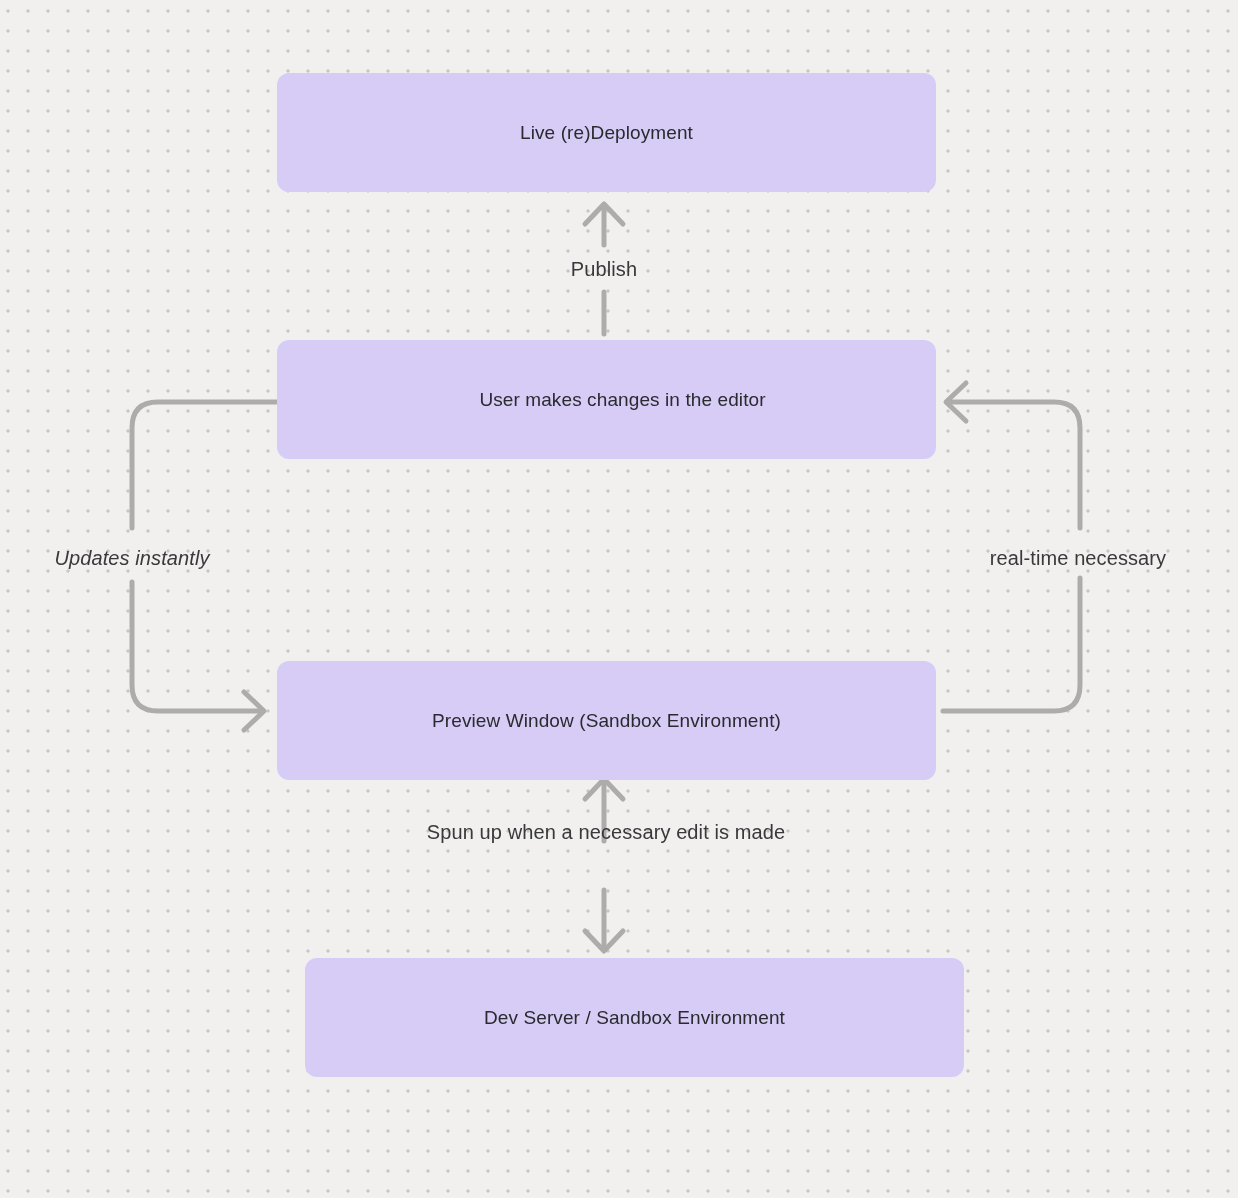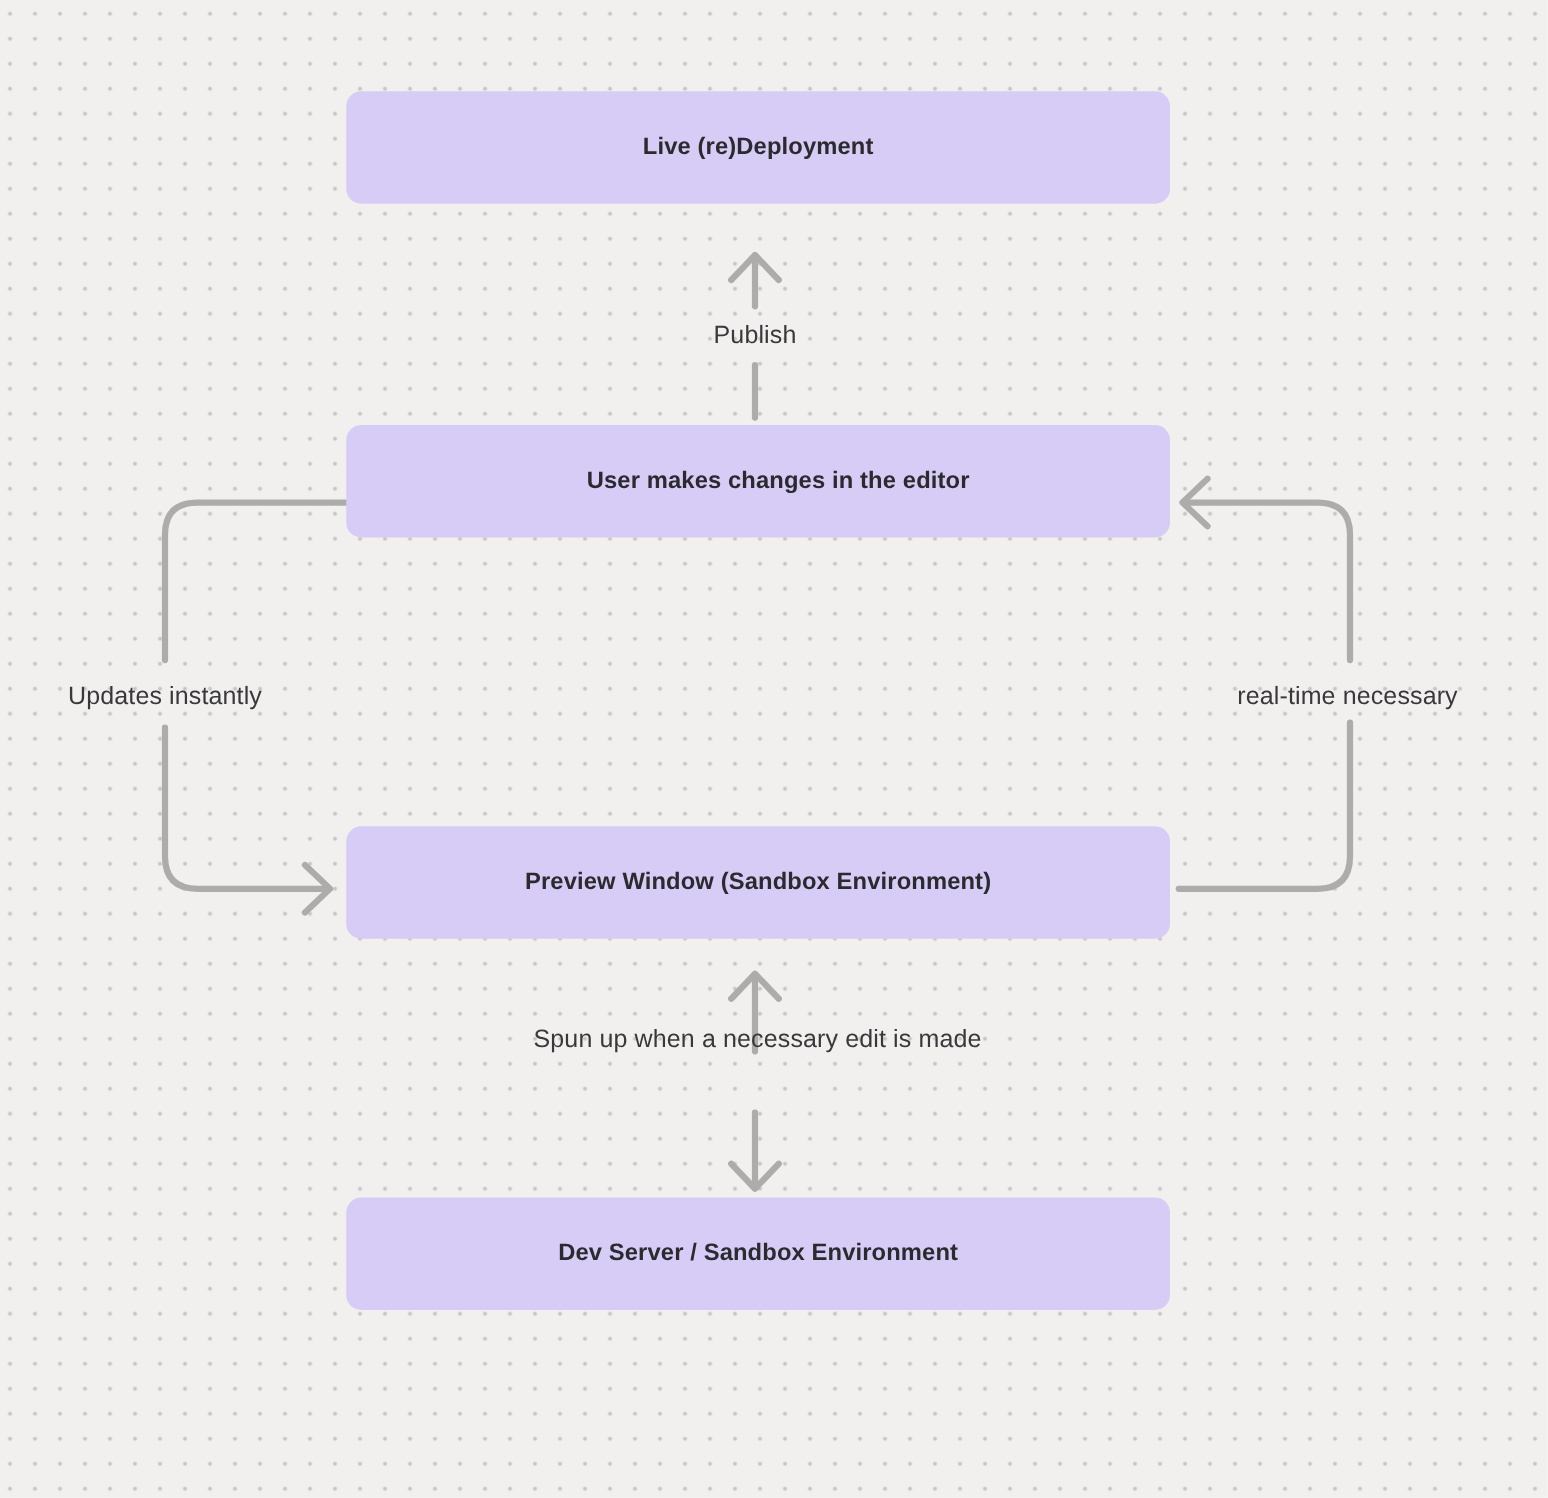--- a/index.html
+++ b/index.html
@@ -20,55 +20,55 @@
     position:relative;
     width:1238px;height:1198px;
     background-color:var(--background);
     background-image:radial-gradient(circle, var(--dot) 1.3px, transparent 1.9px);
     background-size:20px 20px;
     background-position:-2px 1px;
   }
   .node{
     position:absolute;
     left:277px;
-    width:659px;height:90px;
+    width:659px;height:119px;
     background:var(--node-fill);
     border-radius:12px;
-    display:flex;align-items:center;justify-content:center;font-weight:bold;
+    display:flex;align-items:center;justify-content:center;
   }
   .node-label{
     font-size:19px;
     color:var(--node-text);
     letter-spacing:.1px;
   }
   #node-live{top:73px;}
   #node-user{top:340px;padding-left:32px;}
   #node-preview{top:649px;margin-top:12px;}
-  #node-dev{top:958px;}
+  #node-dev{top:958px;margin-left:28px;}
   svg.edges{
     position:absolute;left:0;top:0;width:1238px;height:1198px;
     pointer-events:none;
   }
   svg.edges path{
     fill:none;
     stroke:var(--arrow);
     stroke-width:5;
     stroke-linecap:round;
     stroke-linejoin:round;
   }
   .edge-label{
     position:absolute;
     transform:translate(-50%,-50%);
     font-size:20px;
     color:var(--edge-label);
     white-space:nowrap;
     letter-spacing:.1px;
   }
   #label-publish{left:604px;top:269px;}
-  #label-updates{left:132px;top:558px;}
+  #label-updates{left:132px;top:558px;font-style:italic;}
   #label-realtime{left:1078px;top:558px;}
   #label-spunup{left:606px;top:832px;text-align:center;}
 </style>
 </head>
 <body>
 
 <div class="canvas">
 
   <svg class="edges" viewBox="0 0 1238 1198" aria-hidden="true">
 

